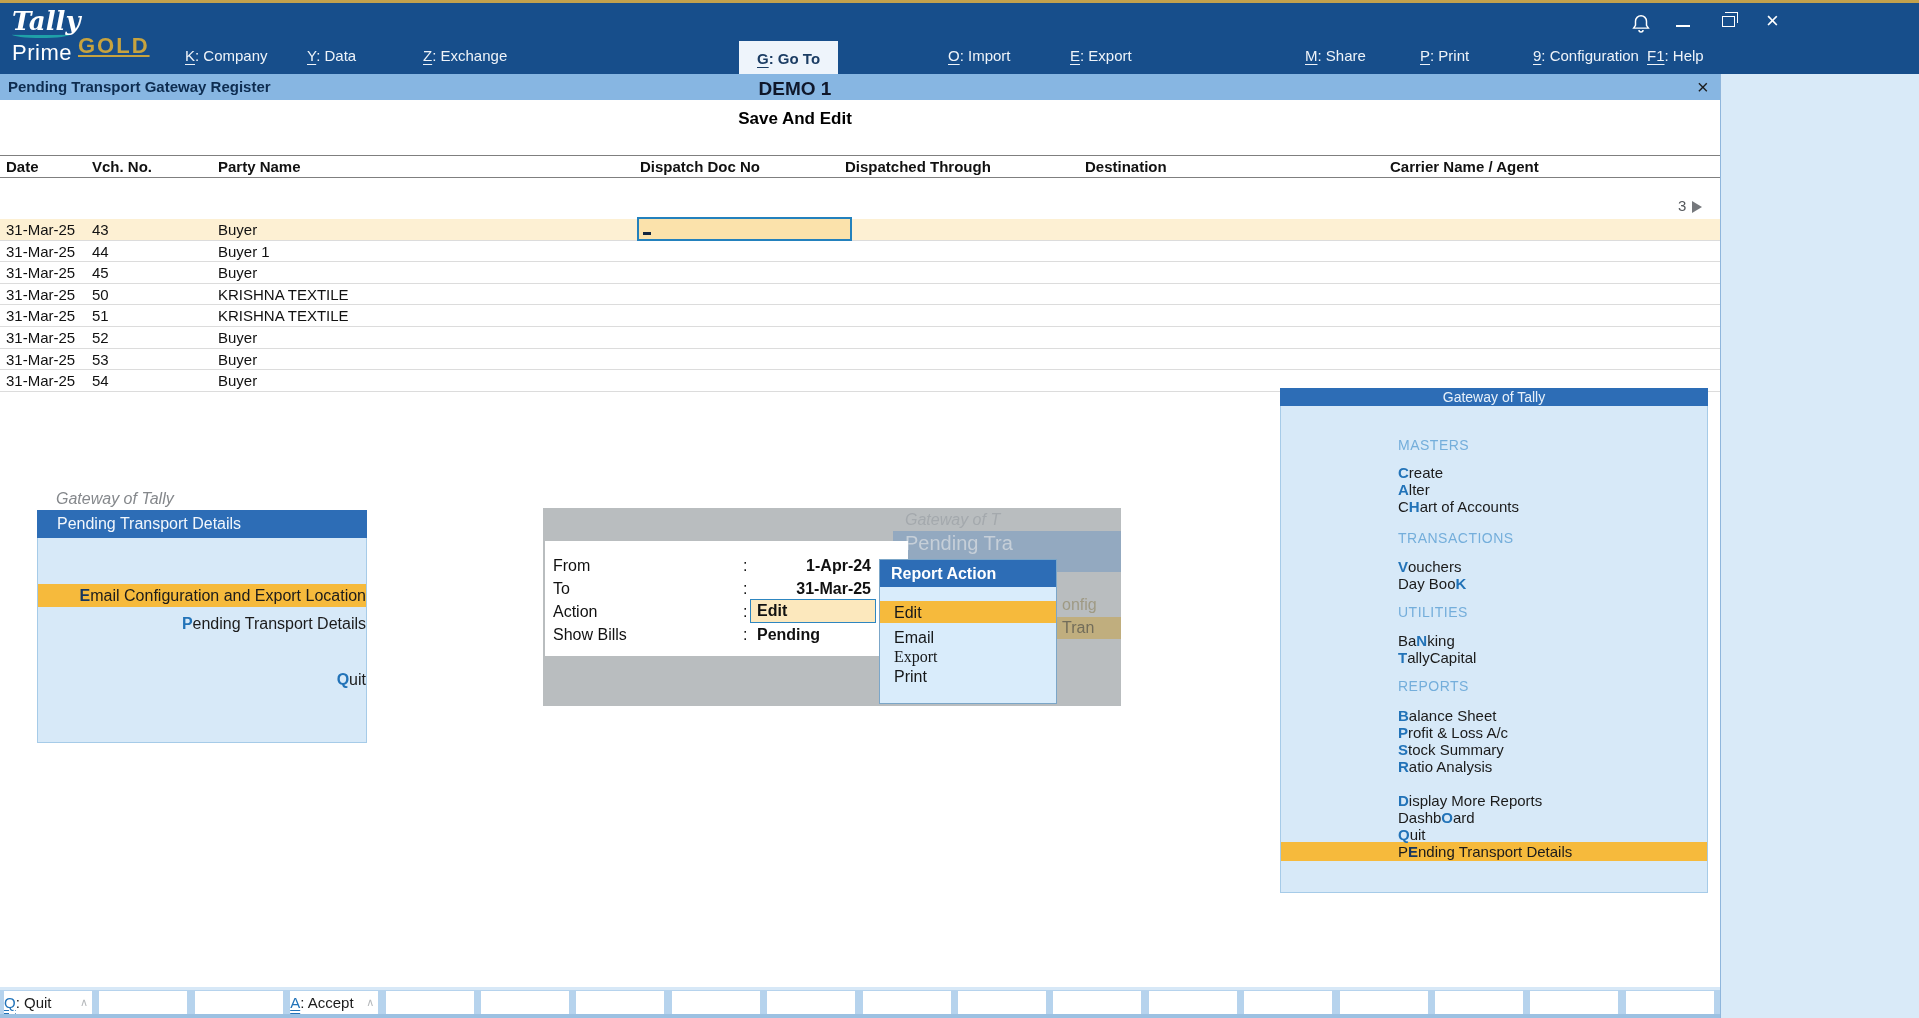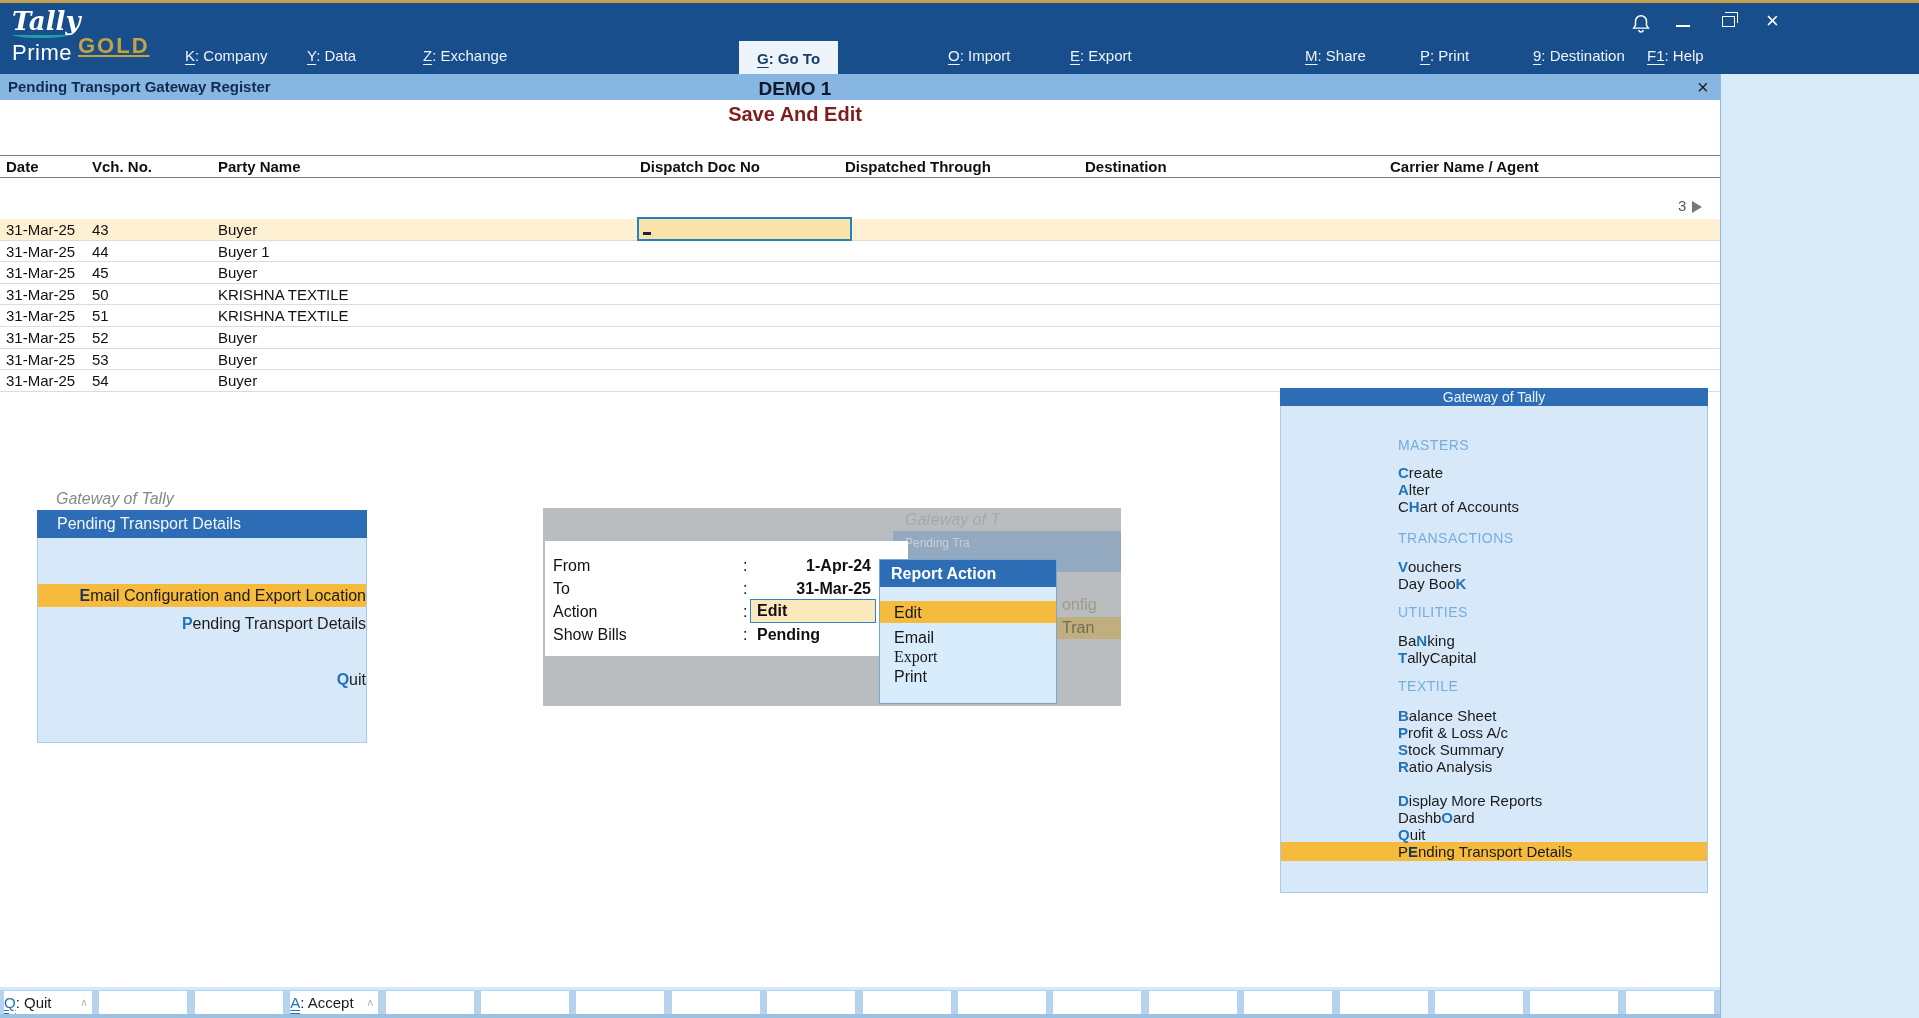--- a/index.html
+++ b/index.html
@@ -34,21 +34,21 @@
 
   
   .titleband { position:absolute; left:0; top:74px; width:1720px; height:26px; background:#87b6e2; }
   .tb-title { position:absolute; left:8px; top:4px; font-weight:bold; font-size:15px; color:#0d2c50; }
   .tb-company { position:absolute; left:795px; transform:translateX(-50%); top:4px; font-weight:bold; font-size:19px; color:#0f172a; }
   .tb-close { position:absolute; left:1697px; top:0px; font-size:20px; line-height:26px; color:#1c1c1c; cursor:default; }
 
   
   .content { position:absolute; left:0; top:100px; width:1720px; height:887px; background:#fff; }
   .rightvoid { position:absolute; left:1720px; top:74px; width:199px; height:944px; background:#d9eaf8; border-left:1px solid #8fb6dc; }
-  .report-heading { position:absolute; left:795px; transform:translateX(-50%); top:103px; font-size:20px; font-weight:bold; color:#7f1d1d; }
+  .report-heading { position:absolute; left:795px; transform:translateX(-50%); top:109px; font-size:17px; font-weight:bold; color:#000000; }
 
   .thead { position:absolute; left:0; top:155px; width:1720px; height:23px; border-top:1px solid #7f7f7f; border-bottom:1px solid #7f7f7f; background:#fff; }
   .thead span { position:absolute; top:2px; font-weight:bold; font-size:15px; color:#111; white-space:nowrap; }
 
   .pageind { position:absolute; left:1678px; top:197px; font-size:15px; color:#55585c; }
   .tri { display:inline-block; width:0; height:0; border-top:6px solid transparent; border-bottom:6px solid transparent; border-left:10px solid #75787c; margin-left:6px; vertical-align:-2px; }
 
   .rows { position:absolute; left:0; top:219px; width:1720px; }
   .trow { position:relative; width:100%; height:21.6px; border-bottom:1px solid #dcdcdc; font-size:15px; color:#111; }
   .trow.selected { background:#fdf0d3; }
@@ -64,21 +64,21 @@
   .phead { height:28px; background:#2d6db6; color:#f2f7fc; font-size:16px; line-height:28px; padding-left:20px; }
   .pbody { position:relative; height:205px; background:#d7e9f8; border:1px solid #a6cbe8; border-top:none;text-align:right; }
   .litem { position:absolute; left:0; width:100%; height:23px; line-height:23px; font-size:16px; padding-left:19px; white-space:nowrap; cursor:default; }
   .litem .hot { color:#2273b8; font-weight:bold; }
   .litem.hl { background:#f6ba3c; }
   .litem.hl .hot { color:#16365f; }
 
   
   .backdrop { position:absolute; left:543px; top:508px; width:578px; height:198px; background:#b9bdbf; overflow:hidden; }
   .ghost-caption { position:absolute; left:362px; top:3px; font-style:italic; font-size:16px; color:#a4a9ad; white-space:nowrap; }
-  .ghost-band { position:absolute; left:350px; top:23px; width:228px; height:41px; background:#93a9c0; color:#c6cfd8; font-size:12px; line-height:24px; padding-left:12px; white-space:nowrap; }
+  .ghost-band { position:absolute; left:350px; top:23px; width:228px; height:41px; background:#93a9c0; color:#c6cfd8; font-size:20px; line-height:24px; padding-left:12px; white-space:nowrap; }
   .ghost-frag1 { position:absolute; left:519px; top:88px; font-size:16px; color:#9f9a84; }
   .ghost-band2 { position:absolute; left:514px; top:109px; width:64px; height:22px; background:#c0ae7e; color:#726d5a; font-size:16px; line-height:22px; padding-left:5px; }
 
   .dform { position:absolute; left:545px; top:541px; width:363px; height:115px; background:#fff; }
   .frow { position:absolute; left:0; width:100%; height:20px; line-height:20px; font-size:16px; color:#111; }
   .flabel { position:absolute; left:8px; }
   .fcolon { position:absolute; left:198px; }
   .fval-right { position:absolute; left:130px; width:196px; text-align:right; font-weight:bold; }
   .fval-left { position:absolute; left:212px; font-weight:bold; }
   .fbox { position:absolute; left:205px; top:-3px; width:126px; height:24px; line-height:22px; background:#fce8bd; border:1px solid #2e86c0; font-weight:bold; padding-left:6px; }
@@ -120,21 +120,21 @@
   <div class="logo-gold">GOLD</div>
   <div id="menu-items">
       <span class="menu-item" style="left: 185px;"><span class="hot">K</span><span>: Company</span></span>
       <span class="menu-item" style="left: 307px;"><span class="hot">Y</span><span>: Data</span></span>
       <span class="menu-item" style="left: 423px;"><span class="hot">Z</span><span>: Exchange</span></span>
       <span class="menu-item active" style="left: 739px;"><span class="hot">G</span><span>: Go To</span></span>
       <span class="menu-item" style="left: 948px;"><span class="hot">O</span><span>: Import</span></span>
       <span class="menu-item" style="left: 1070px;"><span class="hot">E</span><span>: Export</span></span>
       <span class="menu-item" style="left: 1305px;"><span class="hot">M</span><span>: Share</span></span>
       <span class="menu-item" style="left: 1420px;"><span class="hot">P</span><span>: Print</span></span>
-      <span class="menu-item" style="left: 1533px;"><span class="hot">9</span><span>: Destination</span></span>
+      <span class="menu-item" style="left: 1533px;"><span class="hot">9</span><span>: Configuration</span></span>
       <span class="menu-item" style="left: 1647px;"><span class="hot">F1</span><span>: Help</span></span>
     </div>
 
   <div class="winctl bell-wrap abs" style="left:1630px;top:10px;">
     <svg width="22" height="22" viewBox="0 0 24 24">
       <path d="M12 3a6 6 0 0 0-6 6v4.5L4 16.5h16L18 13.5V9a6 6 0 0 0-6-6z" fill="none" stroke="#ffffff" stroke-width="1.6"></path>
       <path d="M9.8 18.5a2.2 2.2 0 0 0 4.4 0" fill="none" stroke="#ffffff" stroke-width="1.6"></path>
     </svg>
   </div>
   <div class="winctl win-min abs"></div>
@@ -272,21 +272,21 @@
       <div class="rentry heading" style="top: 31px;">MASTERS</div>
       <div class="rentry" style="top: 58px;"><span></span><span class="hot">C</span><span>reate</span></div>
       <div class="rentry" style="top: 75px;"><span></span><span class="hot">A</span><span>lter</span></div>
       <div class="rentry" style="top: 92px;"><span>C</span><span class="hot">H</span><span>art of Accounts</span></div>
       <div class="rentry heading" style="top: 124px;">TRANSACTIONS</div>
       <div class="rentry" style="top: 152px;"><span></span><span class="hot">V</span><span>ouchers</span></div>
       <div class="rentry" style="top: 169px;"><span>Day Boo</span><span class="hot">K</span><span></span></div>
       <div class="rentry heading" style="top: 198px;">UTILITIES</div>
       <div class="rentry" style="top: 226px;"><span>Ba</span><span class="hot">N</span><span>king</span></div>
       <div class="rentry" style="top: 243px;"><span></span><span class="hot">T</span><span>allyCapital</span></div>
-      <div class="rentry heading" style="top: 272px;">TEXTILE</div>
+      <div class="rentry heading" style="top: 272px;">REPORTS</div>
       <div class="rentry" style="top: 301px;"><span></span><span class="hot">B</span><span>alance Sheet</span></div>
       <div class="rentry" style="top: 318px;"><span></span><span class="hot">P</span><span>rofit &amp; Loss A/c</span></div>
       <div class="rentry" style="top: 335px;"><span></span><span class="hot">S</span><span>tock Summary</span></div>
       <div class="rentry" style="top: 352px;"><span></span><span class="hot">R</span><span>atio Analysis</span></div>
       <div class="rentry" style="top: 386px;"><span></span><span class="hot">D</span><span>isplay More Reports</span></div>
       <div class="rentry" style="top: 403px;"><span>Dashb</span><span class="hot">O</span><span>ard</span></div>
       <div class="rentry" style="top: 420px;"><span></span><span class="hot">Q</span><span>uit</span></div>
       <div class="rhlband" style="top: 436px;"></div>
       <div class="rentry onband" style="top: 437px;"><span>P</span><span class="hot">E</span><span>nding Transport Details</span></div>
     </div>

